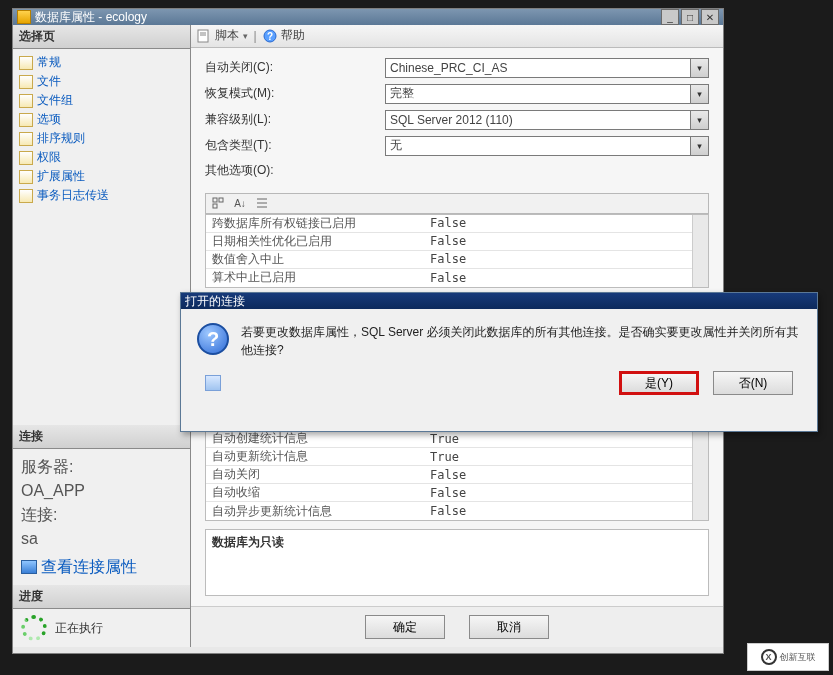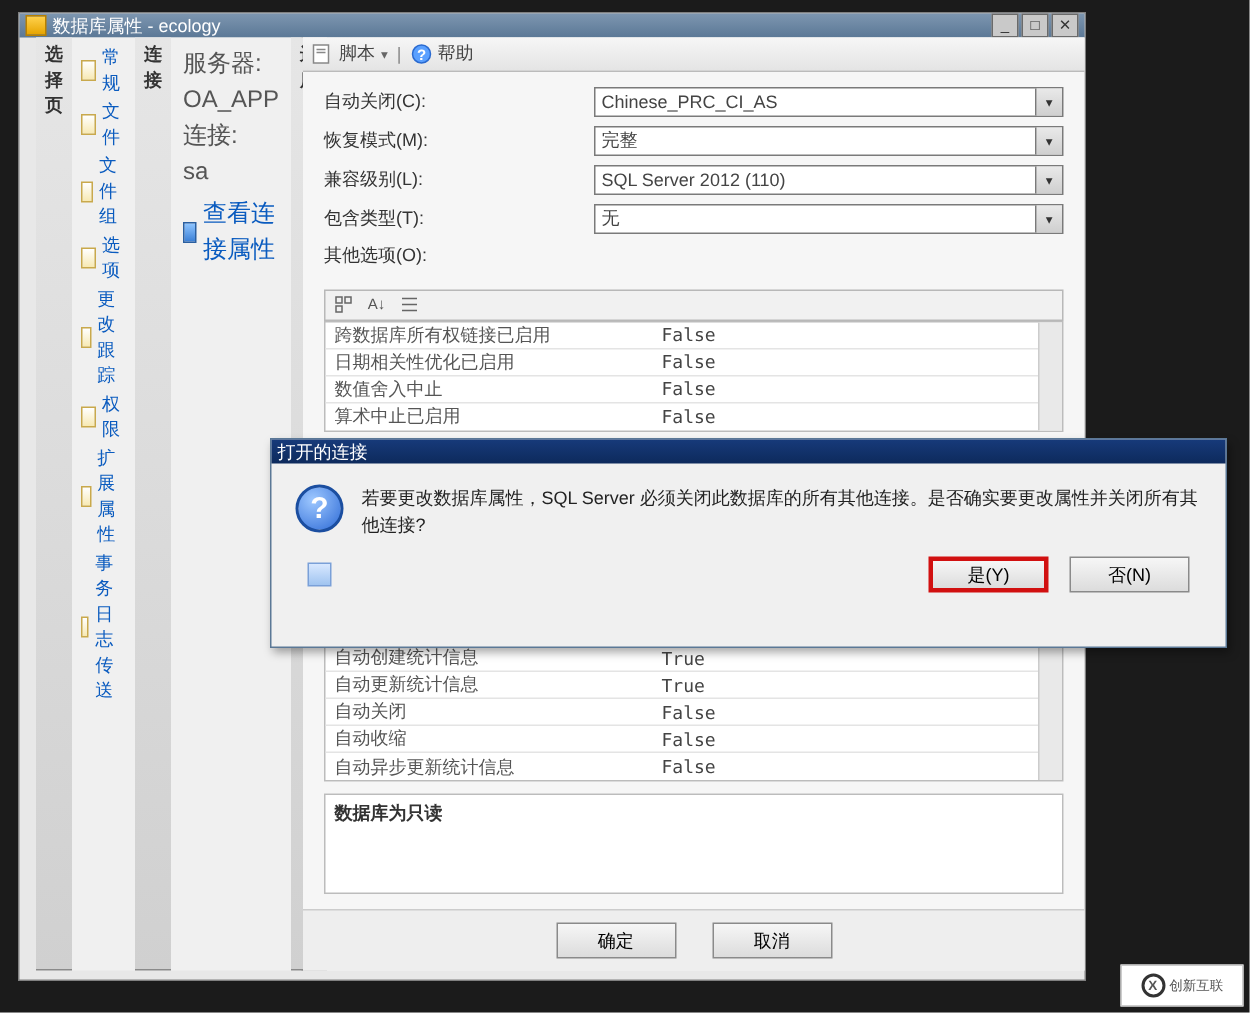--- a/index.html
+++ b/index.html
@@ -5,21 +5,21 @@
 * { box-sizing: border-box; margin: 0; padding: 0; font-family: "SimSun", "Microsoft YaHei", sans-serif; }
 body { background: #1b1b1b; width: 833px; height: 675px; position: relative; overflow: hidden; }
 
 .window { position: absolute; left: 12px; top: 8px; width: 712px; height: 646px; background: #e8e8e8; border: 1px solid #808080; }
 .titlebar { height: 16px; background: linear-gradient(#7d96b0,#5b7896); color: #fff; display: flex; align-items: center; padding: 0 4px; font-size: 12px; }
 .titlebar .icon { width: 14px; height: 14px; background: linear-gradient(#ffd24d,#e6a400); border:1px solid #b78000; margin-right: 4px; }
 .titlebar .spacer { flex: 1; }
 .winbtn { width: 18px; height: 16px; background: #c9c9c9; border: 1px solid #6a6a6a; margin-left: 2px; display: flex; align-items: center; justify-content: center; font-size: 10px; color: #333; }
 
 .body { display: flex; height: calc(100% - 22px); }
-.sidebar { width: 178px; background: #f0f0f0; border-right: 1px solid #8a8a8a; display: flex; flex-direction: row; margin-left: 11px; }
+.sidebar { width: 178px; background: #f0f0f0; border-right: 1px solid #8a8a8a; display: flex; flex-direction: column; }
 .sect-head { background: linear-gradient(#e6e6e6,#d0d0d0); border-bottom: 1px solid #8a8a8a; padding: 3px 6px; font-size: 12px; font-weight: bold; color: #333; }
 .sect-body { padding: 4px 4px; font-size: 12px; color: #333; }
 .navitem { display: flex; align-items: center; padding: 1px 2px; cursor: pointer; }
 .navitem .ni-icon { width: 14px; height: 14px; background: linear-gradient(#fff,#f7e9b3); border:1px solid #c9a94c; margin-right: 4px; }
 .navitem span { color: #0a5bbf; }
 
 .main { flex: 1; background: #f6f6f6; display: flex; flex-direction: column; }
 .toolbar { height: 24px; background: linear-gradient(#f6f6f6,#e4e4e4); border-bottom: 1px solid #bbb; display: flex; align-items: center; padding: 0 6px; font-size: 12px; color: #444; gap: 4px; }
 .tb-icon { width: 14px; height: 14px; display: inline-block; }
 .tb-sep { color: #888; margin: 0 2px; }
@@ -93,21 +93,21 @@
         <div class="navitem">
             <div class="ni-icon"></div>
             <span>文件组</span>
           </div>
         <div class="navitem">
             <div class="ni-icon"></div>
             <span>选项</span>
           </div>
         <div class="navitem">
             <div class="ni-icon"></div>
-            <span>更改跟踪</span>
+            <span>排序规则</span>
           </div>
         <div class="navitem">
             <div class="ni-icon"></div>
             <span>权限</span>
           </div>
         <div class="navitem">
             <div class="ni-icon"></div>
             <span>扩展属性</span>
           </div>
         <div class="navitem">

